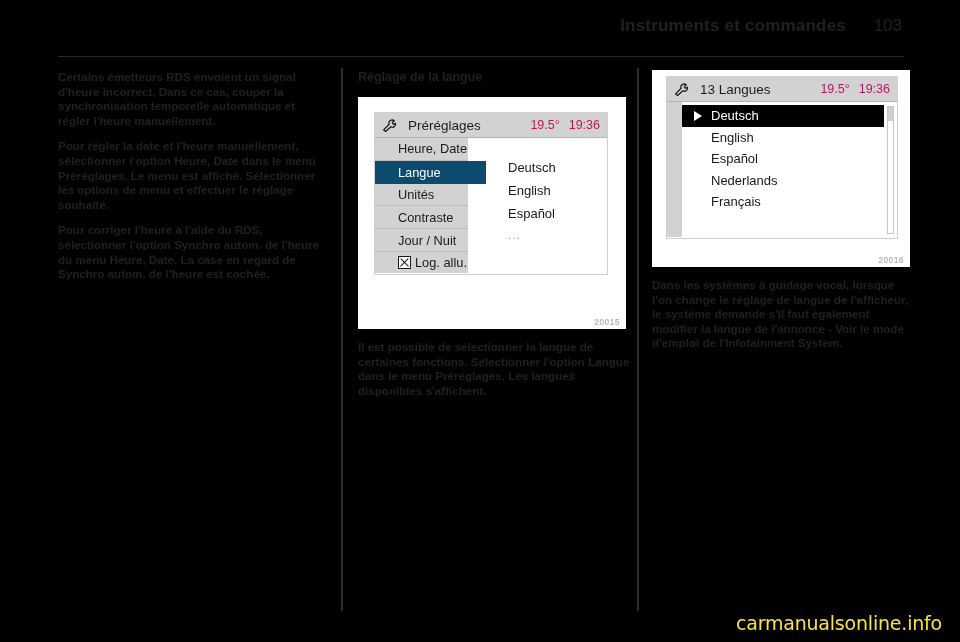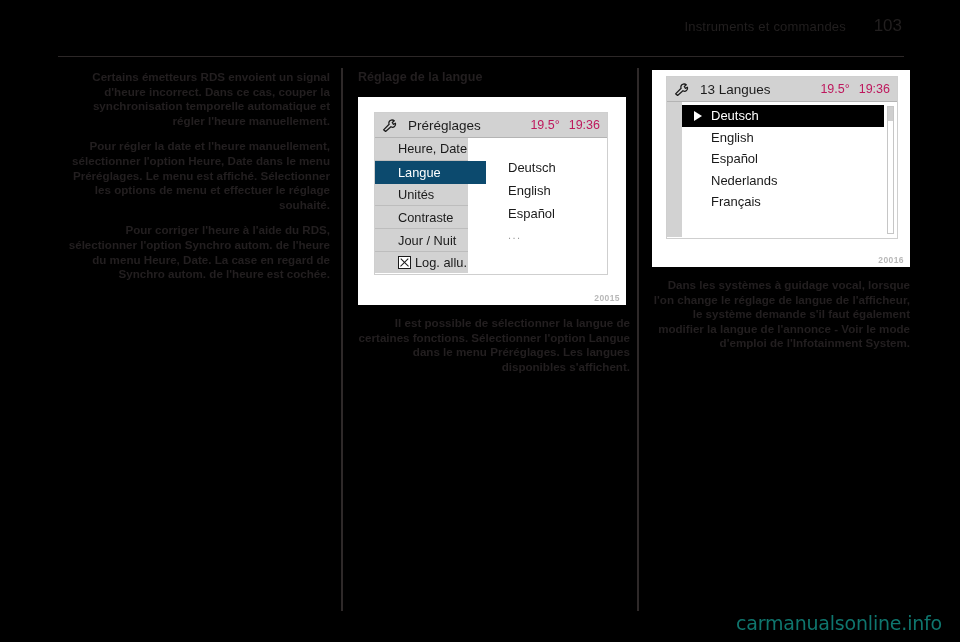--- a/index.html
+++ b/index.html
@@ -21,22 +21,22 @@
     left: 58px;
     top: 16px;
     width: 844px;
     height: 30px;
     display: flex;
     align-items: baseline;
     justify-content: flex-end;
     color: #221f1f;
   }
   .header-title {
-    font-size: 13px;
-    font-weight: normal;
+    font-size: 17px;
+    font-weight: bold;
     letter-spacing: 0.2px;
   }
   .header-page-number {
     font-size: 17px;
     font-weight: normal;
     margin-left: 26px;
     min-width: 30px;
     text-align: right;
   }
   .header-rule {
@@ -68,39 +68,39 @@
   }
   .sep-1 { left: 341px; }
   .sep-2 { left: 637px; }
 
   p.body {
     margin: 0 0 11px 0;
     font-size: 11.6px;
     line-height: 14.6px;
     font-weight: bold;
     color: #231f20;
-    text-align: right;
+    text-align: left;
   }
   p.body:last-child { margin-bottom: 0; }
 
   h2.section-title {
     margin: 0 0 12px 0;
     font-size: 12.5px;
     line-height: 15px;
     font-weight: bold;
     color: #231f20;
   }
 
   
   .figure {
     position: relative;
     background: #ffffff;
     margin-bottom: 11px;
   }
-  .fig-1 { width: 268px; height: 208px; }
+  .fig-1 { width: 268px; height: 232px; }
   .fig-3 { width: 258px; height: 197px; }
 
   .fig-caption {
     position: absolute;
     right: 6px;
     bottom: 2px;
     font-size: 8.5px;
     font-weight: bold;
     color: #b8b8b8;
     letter-spacing: 0.4px;
@@ -280,21 +280,21 @@
     height: 14px;
     background: #cfcfcf;
   }
 
   
   .watermark {
     position: absolute;
     right: 18px;
     bottom: 8px;
     font-size: 19px;
-    color: #0f766e;
+    color: #fde047;
     font-family: "DejaVu Sans", sans-serif;
     letter-spacing: -0.2px;
   }
 </style>
 </head>
 <body>
 
 <div class="page-header">
   <span class="header-title">Instruments et commandes</span>
   <span class="header-page-number">103</span>

